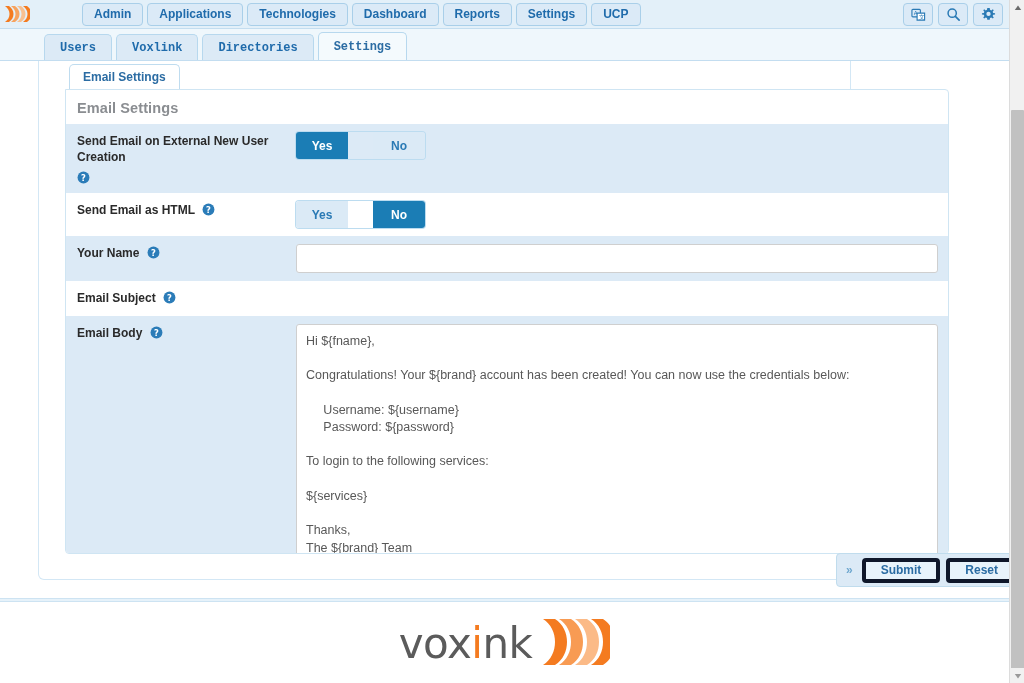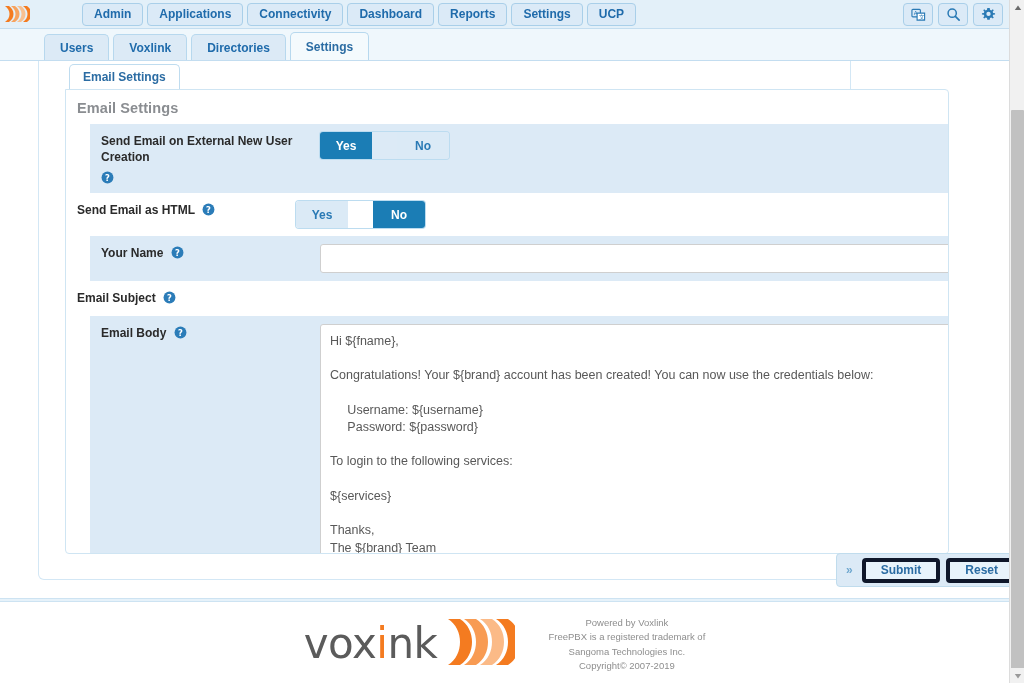--- a/index.html
+++ b/index.html
@@ -94,20 +94,21 @@
     font-size: 12px;
     font-weight: bold;
     color: #1f6bab;
     background: #dceaf6;
     border: 1px solid #b7d8ee;
     border-bottom: none;
     border-radius: 5px 5px 0 0;
     cursor: pointer;
     position: relative;
     line-height: 1;
+    font-family: Liberation Mono, monospace;
   }
   .subtab.active {
     background: #f4fafd;
     color: #2b6ca3;
     height: 28px;
     z-index: 3;
   }
 
   
   .content-panel {
@@ -170,21 +171,21 @@
     letter-spacing: 0.1px;
   }
 
   
   .form-row {
     display: flex;
     align-items: flex-start;
     background: #ffffff;
     width: 100%;
   }
-  .form-row.striped { background: #dceaf6; margin-left: 24px; }
+  .form-row.striped { background: #dceaf6; }
 
   .row-label {
     width: 230px;
     flex: none;
     padding: 9px 0 9px 11px;
     font-size: 12px;
     font-weight: bold;
     color: #2a2a2a;
     line-height: 1.35;
   }
@@ -382,21 +383,21 @@
       </svg>
     </div>
     <div class="nav-btns">
       <div class="nav-btn">
           <span>Admin</span>
         </div>
       <div class="nav-btn">
           <span>Applications</span>
         </div>
       <div class="nav-btn">
-          <span>Connectivity</span>
+          <span>Technologies</span>
         </div>
       <div class="nav-btn">
           <span>Dashboard</span>
         </div>
       <div class="nav-btn">
           <span>Reports</span>
         </div>
       <div class="nav-btn">
           <span>Settings</span>
         </div>
@@ -566,26 +567,20 @@
       <div class="footer-wordmark"><span>vox</span><span style="color:#f47b20;">i</span><span>nk</span></div>
       <span>
         <svg width="70" height="52" viewBox="0 0 70 52">
           <path d="M3,3 C19,13 19,39 3,49 L15,49 C31,39 31,13 15,3 Z" fill="#f47b20"></path>
           <path d="M19,3 C35,13 35,39 19,49 L31,49 C47,39 47,13 31,3 Z" fill="#f79344" opacity="0.92"></path>
           <path d="M35,3 C51,13 51,39 35,49 L47,49 C63,39 63,13 47,3 Z" fill="#fbb176" opacity="0.88"></path>
           <path d="M51,3 C67,13 67,39 51,49 L63,49 C79,39 79,13 63,3 Z" fill="#f47b20"></path>
         </svg>
       </span>
     </div>
-    <div class="footer-copy">
-      <div>Powered by Voxlink</div>
-      <div>FreePBX is a registered trademark of</div>
-      <div>Sangoma Technologies Inc.</div>
-      <div>Copyright© 2007-2019</div>
-    </div>
   </div>
 
   <div class="scrollbar">
     <div class="sb-arrow">
       <svg width="8" height="8" viewBox="0 0 8 8">
           <path d="M4,1.5 L7.2,6 L0.8,6 Z" fill="#6b6b6b"></path>
         </svg>
     </div>
     <div class="sb-thumb"></div>
     <div class="sb-arrow bottom">

